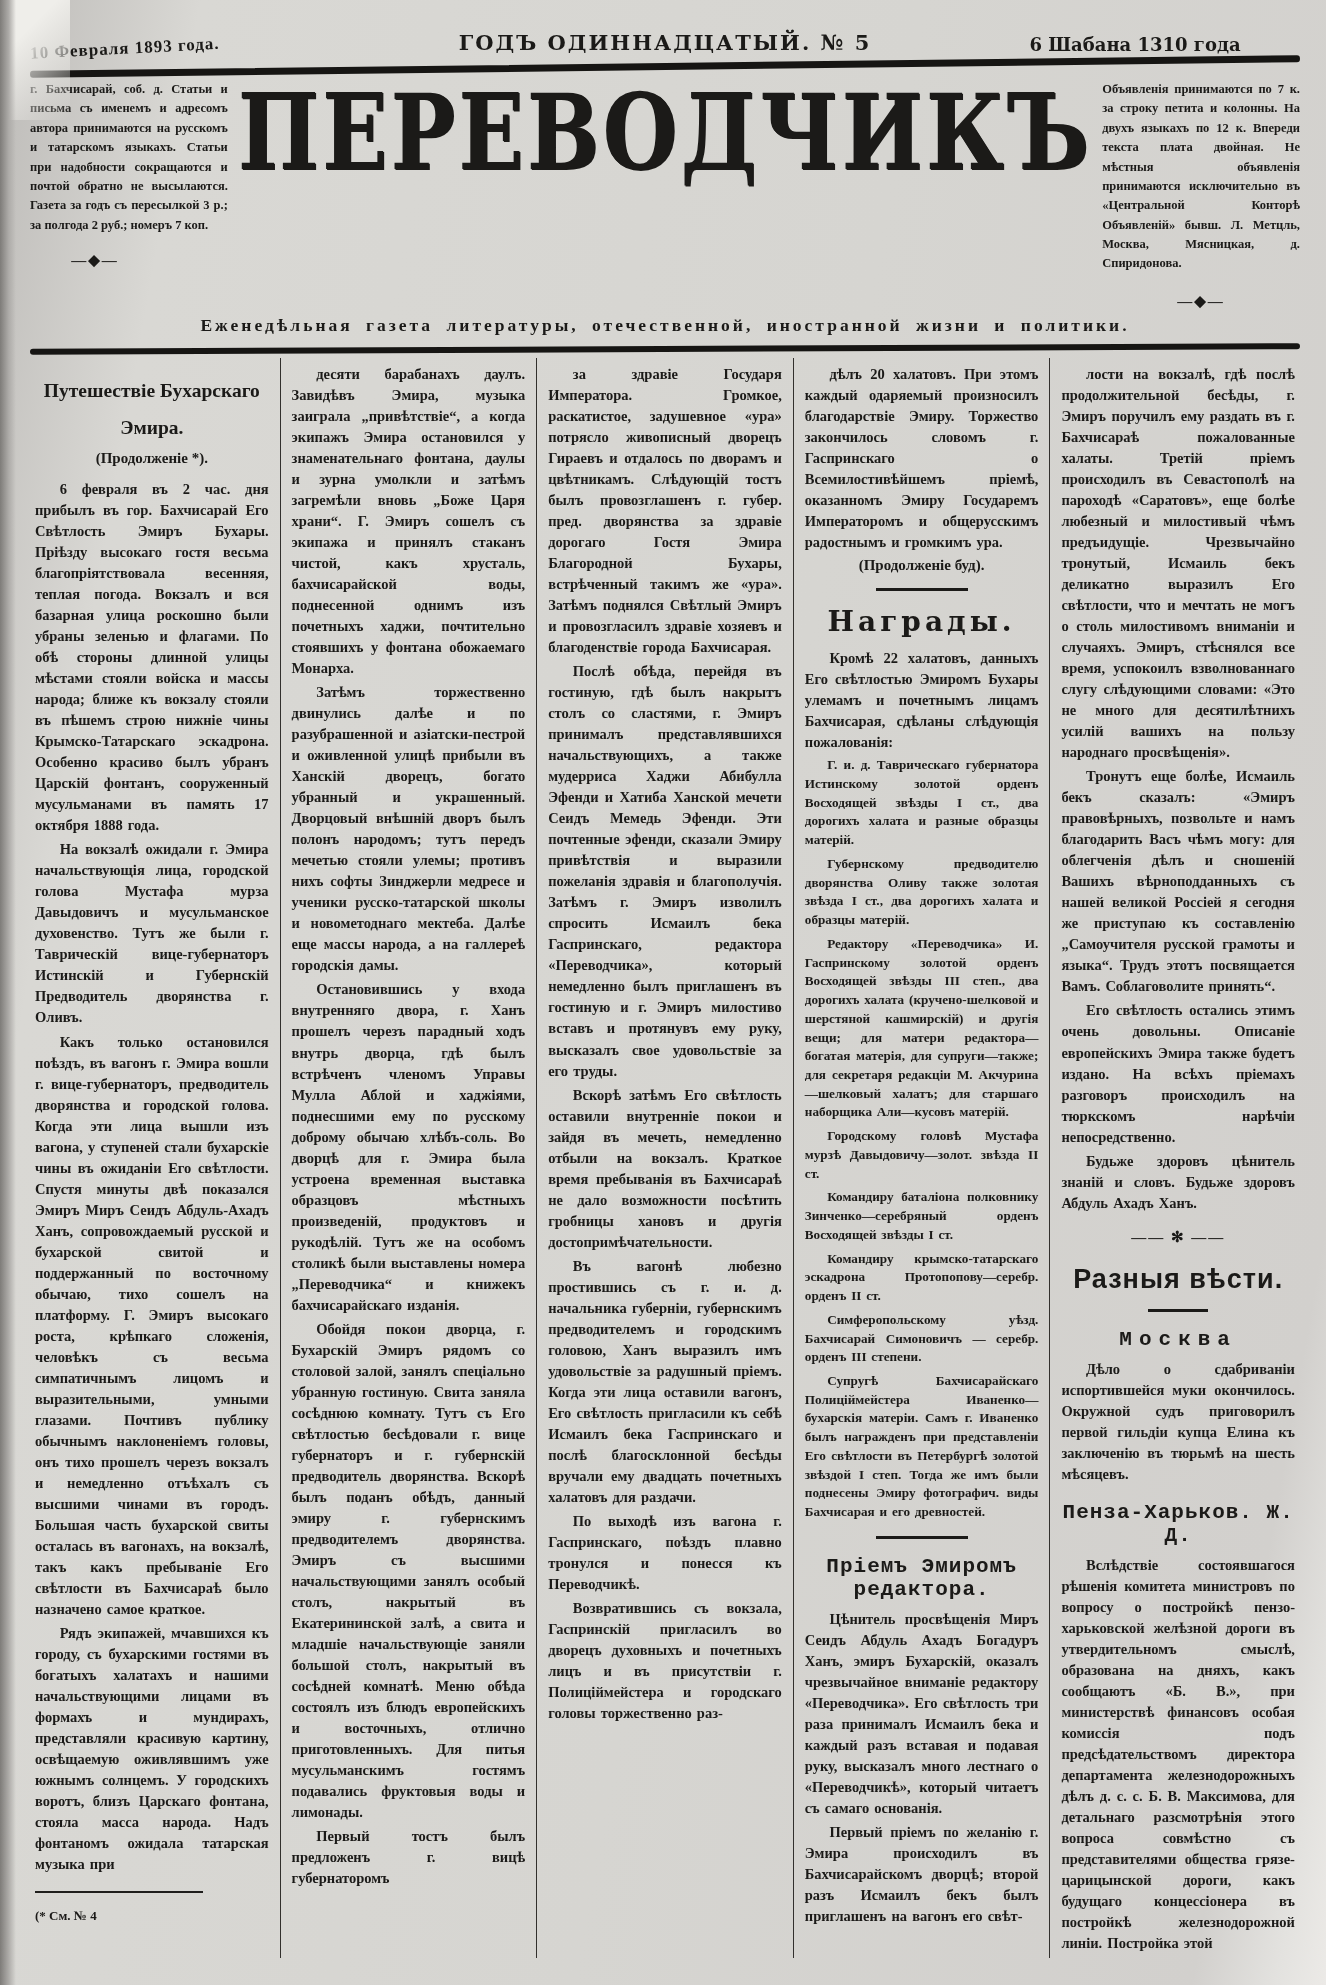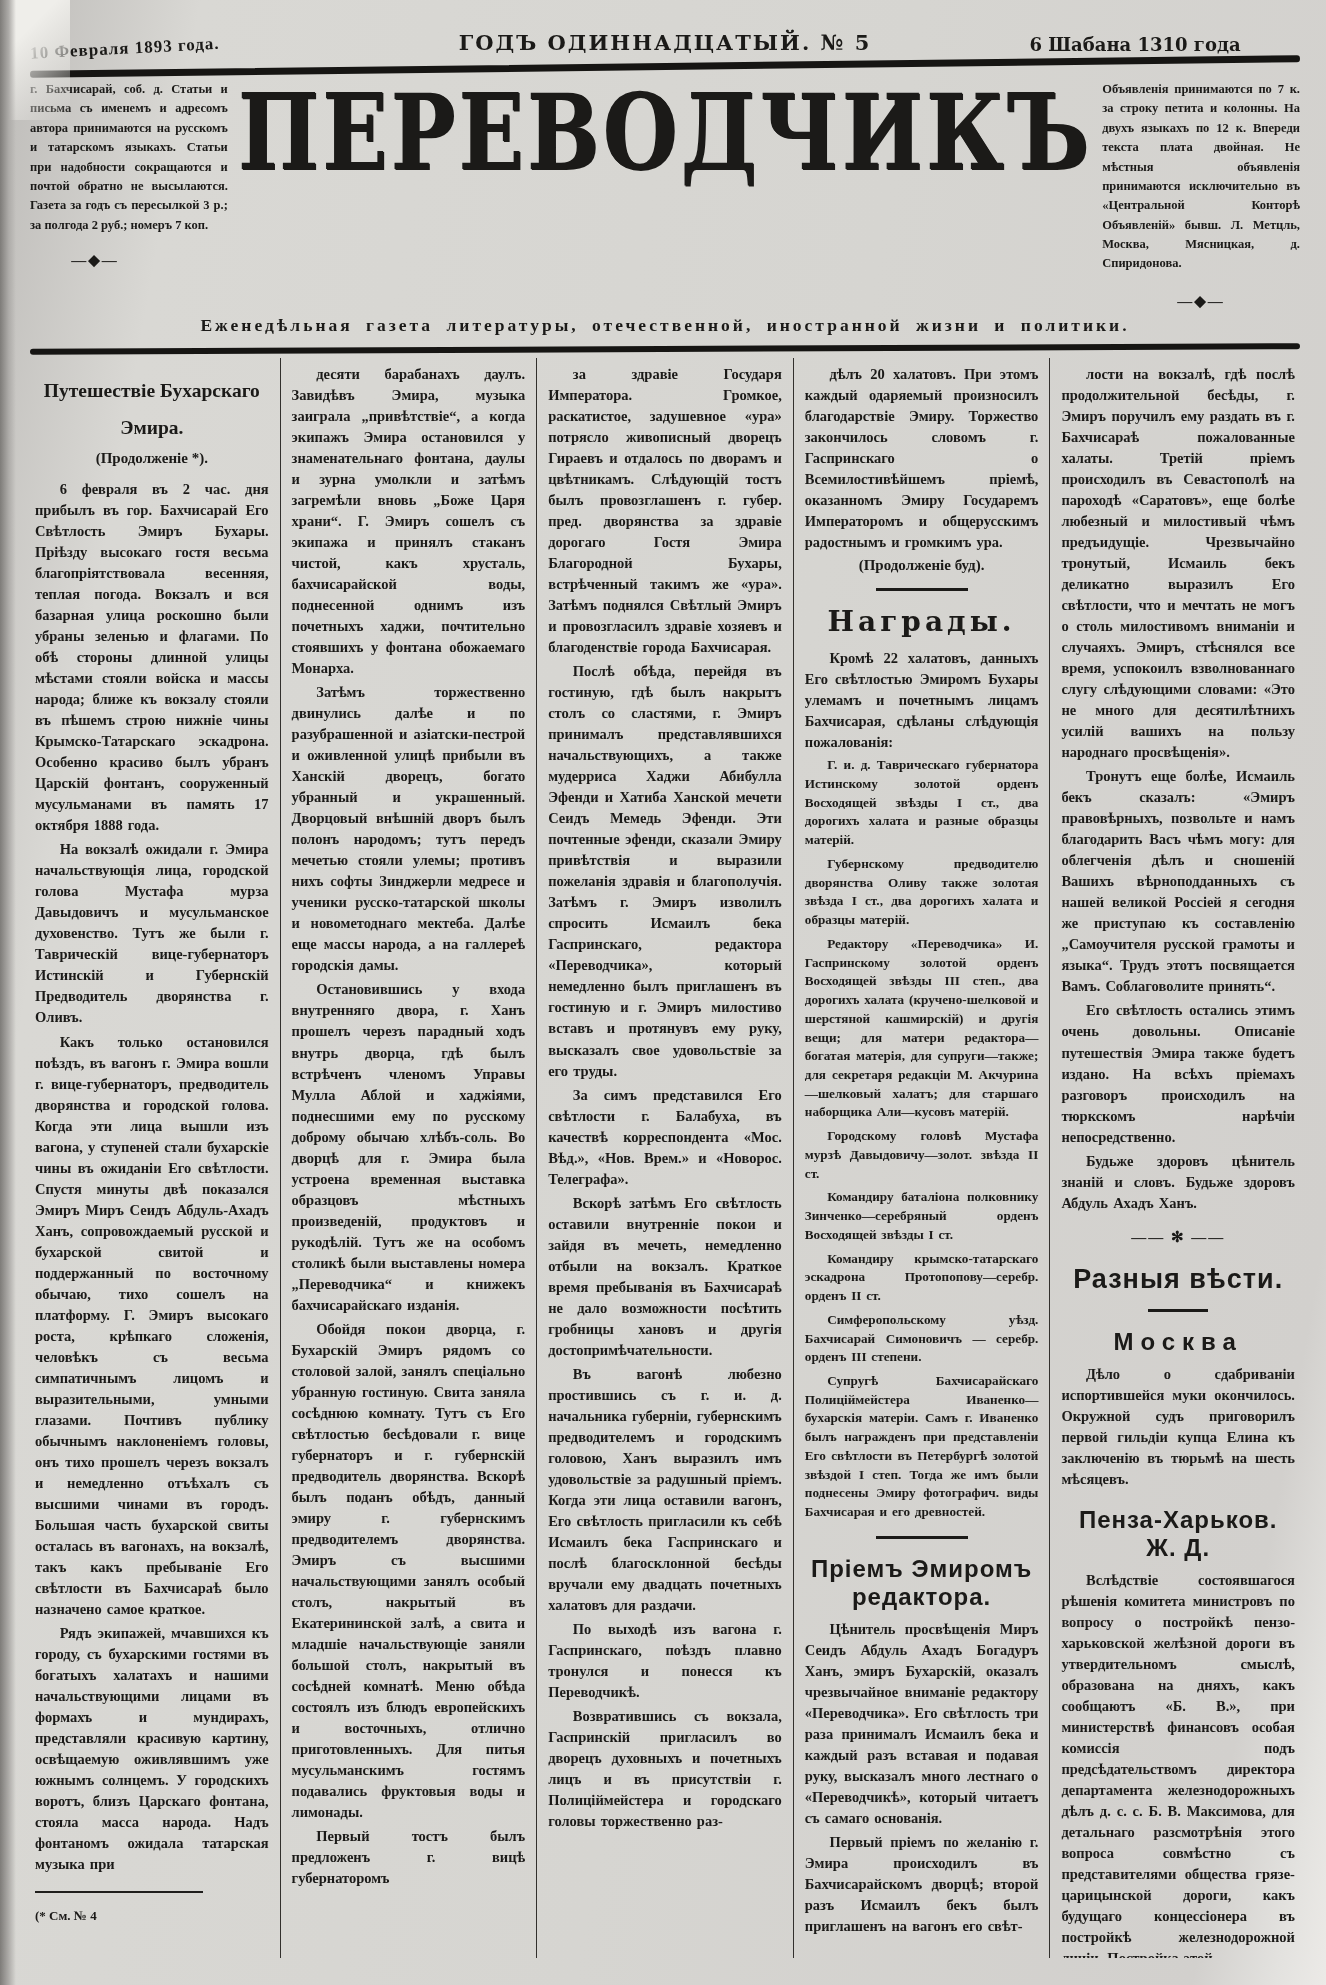--- a/index.html
+++ b/index.html
@@ -67,22 +67,22 @@
   .col-sub{text-align:center;font-size:15px;font-weight:bold;margin:4px 0 12px;}
   .col-h2{
     text-align:center;font-size:28px;font-weight:bold;letter-spacing:4px;
     font-family:"DejaVu Serif",serif;margin:14px 0 10px;
   }
   .col-h2-sans{
     text-align:center;font-size:27px;font-weight:bold;
     font-family:"Liberation Sans",sans-serif;margin:18px 0 12px;letter-spacing:1px;
   }
   .col-h3{
-    text-align:center;font-size:24px;font-weight:bold;
-    font-family:Liberation Sans, sans-serif;margin:16px 0 8px;letter-spacing:1px;
+    text-align:center;font-size:21px;font-weight:bold;
+    font-family:Liberation Mono, monospace;margin:16px 0 8px;letter-spacing:1px;
   }
   .col-p{
     text-align:justify;text-indent:1.7em;
     font-size:14.5px;line-height:1.45;font-weight:bold;
     margin:0 0 3px 0;word-spacing:1.5px;
   }
   .col-p.small{font-size:13.2px;line-height:1.42;margin-bottom:5px;}
   .col-note{
     font-size:13px;font-weight:bold;margin-top:16px;padding-top:15px;
     border-top:2px solid #1f1e1c;width:72%;
@@ -137,21 +137,20 @@
     <div class="col">
         <div class="col-p">десяти барабанахъ даулъ. Завидѣвъ Эмира, музыка заиграла „привѣтствіе“, а когда экипажъ Эмира остановился у знаменательнаго фонтана, даулы и зурна умолкли и затѣмъ загремѣли вновь „Боже Царя храни“. Г. Эмиръ сошелъ съ экипажа и принялъ стаканъ чистой, какъ хрусталь, бахчисарайской воды, поднесенной однимъ изъ почетныхъ хаджи, почтительно стоявшихъ у фонтана обожаемаго Монарха.</div>
         <div class="col-p">Затѣмъ торжественно двинулись далѣе и по разубрашенной и азіатски-пестрой и оживленной улицѣ прибыли въ Ханскій дворецъ, богато убранный и украшенный. Дворцовый внѣшній дворъ былъ полонъ народомъ; тутъ передъ мечетью стояли улемы; противъ нихъ софты Зинджерли медресе и ученики русско-татарской школы и новометоднаго мектеба. Далѣе еще массы народа, а на галлереѣ городскія дамы.</div>
         <div class="col-p">Остановившись у входа внутренняго двора, г. Ханъ прошелъ черезъ парадный ходъ внутрь дворца, гдѣ былъ встрѣченъ членомъ Управы Мулла Аблой и хаджіями, поднесшими ему по русскому доброму обычаю хлѣбъ-соль. Во дворцѣ для г. Эмира была устроена временная выставка образцовъ мѣстныхъ произведеній, продуктовъ и рукодѣлій. Тутъ же на особомъ столикѣ были выставлены номера „Переводчика“ и книжекъ бахчисарайскаго изданія.</div>
         <div class="col-p">Обойдя покои дворца, г. Бухарскій Эмиръ рядомъ со столовой залой, занялъ спеціально убранную гостиную. Свита заняла сосѣднюю комнату. Тутъ съ Его свѣтлостью бесѣдовали г. вице губернаторъ и г. губернскій предводитель дворянства. Вскорѣ былъ поданъ обѣдъ, данный эмиру г. губернскимъ предводителемъ дворянства. Эмиръ съ высшими начальствующими занялъ особый столъ, накрытый въ Екатерининской залѣ, а свита и младшіе начальствующіе заняли большой столъ, накрытый въ сосѣдней комнатѣ. Меню обѣда состоялъ изъ блюдъ европейскихъ и восточныхъ, отлично приготовленныхъ. Для питья мусульманскимъ гостямъ подавались фруктовыя воды и лимонады.</div>
         <div class="col-p">Первый тостъ былъ предложенъ г. вицѣ губернаторомъ</div>
       </div>
     <div class="col">
         <div class="col-p">за здравіе Государя Императора. Громкое, раскатистое, задушевное «ура» потрясло живописный дворецъ Гираевъ и отдалось по дворамъ и цвѣтникамъ. Слѣдующій тостъ былъ провозглашенъ г. губер. пред. дворянства за здравіе дорогаго Гостя Эмира Благородной Бухары, встрѣченный такимъ же «ура». Затѣмъ поднялся Свѣтлый Эмиръ и провозгласилъ здравіе хозяевъ и благоденствіе города Бахчисарая.</div>
         <div class="col-p">Послѣ обѣда, перейдя въ гостиную, гдѣ былъ накрытъ столъ со сластями, г. Эмиръ принималъ представлявшихся начальствующихъ, а также мудерриса Хаджи Абибулла Эфенди и Хатиба Ханской мечети Сеидъ Мемедь Эфенди. Эти почтенные эфенди, сказали Эмиру привѣтствія и выразили пожеланія здравія и благополучія. Затѣмъ г. Эмиръ изволилъ спросить Исмаилъ бека Гаспринскаго, редактора «Переводчика», который немедленно былъ приглашенъ въ гостиную и г. Эмиръ милостиво вставъ и протянувъ ему руку, высказалъ свое удовольствіе за его труды.</div>
-        <div class="col-p">За симъ представился Его свѣтлости г. Балабуха, въ качествѣ корреспондента «Мос. Вѣд.», «Нов. Врем.» и «Новорос. Телеграфа».</div>
         <div class="col-p">Вскорѣ затѣмъ Его свѣтлость оставили внутренніе покои и зайдя въ мечеть, немедленно отбыли на вокзалъ. Краткое время пребыванія въ Бахчисараѣ не дало возможности посѣтить гробницы хановъ и другія достопримѣчательности.</div>
         <div class="col-p">Въ вагонѣ любезно простившись съ г. и. д. начальника губерніи, губернскимъ предводителемъ и городскимъ головою, Ханъ выразилъ имъ удовольствіе за радушный пріемъ. Когда эти лица оставили вагонъ, Его свѣтлость пригласили къ себѣ Исмаилъ бека Гаспринскаго и послѣ благосклонной бесѣды вручали ему двадцать почетныхъ халатовъ для раздачи.</div>
         <div class="col-p">По выходѣ изъ вагона г. Гаспринскаго, поѣздъ плавно тронулся и понесся къ Переводчикѣ.</div>
         <div class="col-p">Возвратившись съ вокзала, Гаспринскій пригласилъ во дворецъ духовныхъ и почетныхъ лицъ и въ присутствіи г. Полиціймейстера и городскаго головы торжественно раз-</div>
       </div>
     <div class="col">
         <div class="col-p">дѣлъ 20 халатовъ. При этомъ каждый одаряемый произносилъ благодарствіе Эмиру. Торжество закончилось словомъ г. Гаспринскаго о Всемилостивѣйшемъ пріемѣ, оказанномъ Эмиру Государемъ Императоромъ и общерусскимъ радостнымъ и громкимъ ура.</div>
         <div class="col-sub">(Продолженіе буд).</div>
         <div class="sep-rule"></div>
         <div class="col-h2">Награды.</div>
@@ -165,21 +164,21 @@
         <div class="col-p small">Симферопольскому уѣзд. Бахчисарай Симоновичъ — серебр. орденъ III степени.</div>
         <div class="col-p small">Супругѣ Бахчисарайскаго Полиціймейстера Иваненко—бухарскія матеріи. Самъ г. Иваненко былъ награжденъ при представленіи Его свѣтлости въ Петербургѣ золотой звѣздой I степ. Тогда же имъ были поднесены Эмиру фотографич. виды Бахчисарая и его древностей.</div>
         <div class="sep-rule"></div>
         <div class="col-h3">Пріемъ Эмиромъ редактора.</div>
         <div class="col-p">Цѣнитель просвѣщенія Миръ Сеидъ Абдуль Ахадъ Богадуръ Ханъ, эмиръ Бухарскій, оказалъ чрезвычайное вниманіе редактору «Переводчика». Его свѣтлость три раза принималъ Исмаилъ бека и каждый разъ вставая и подавая руку, высказалъ много лестнаго о «Переводчикѣ», который читаетъ съ самаго основанія.</div>
         <div class="col-p">Первый пріемъ по желанію г. Эмира происходилъ въ Бахчисарайскомъ дворцѣ; второй разъ Исмаилъ бекъ былъ приглашенъ на вагонъ его свѣт-</div>
       </div>
     <div class="col">
         <div class="col-p">лости на вокзалѣ, гдѣ послѣ продолжительной бесѣды, г. Эмиръ поручилъ ему раздать въ г. Бахчисараѣ пожалованные халаты. Третій пріемъ происходилъ въ Севастополѣ на пароходѣ «Саратовъ», еще болѣе любезный и милостивый чѣмъ предъидущіе. Чрезвычайно тронутый, Исмаиль бекъ деликатно выразилъ Его свѣтлости, что и мечтать не могъ о столь милостивомъ вниманіи и случаяхъ. Эмиръ, стѣснялся все время, успокоилъ взволнованнаго слугу слѣдующими словами: «Это не много для десятилѣтнихъ усилій вашихъ на пользу народнаго просвѣщенія».</div>
         <div class="col-p">Тронутъ еще болѣе, Исмаиль бекъ сказалъ: «Эмиръ правовѣрныхъ, позвольте и намъ благодарить Васъ чѣмъ могу: для облегченія дѣлъ и сношеній Вашихъ вѣрноподданныхъ съ нашей великой Россіей я сегодня же приступаю къ составленію „Самоучителя русской грамоты и языка“. Трудъ этотъ посвящается Вамъ. Соблаговолите принять“.</div>
-        <div class="col-p">Его свѣтлость остались этимъ очень довольны. Описаніе путешествія Эмира также будетъ издано. На всѣхъ пріемахъ разговоръ происходилъ на тюркскомъ нарѣчіи непосредственно.</div>
+        <div class="col-p">Его свѣтлость остались этимъ очень довольны. Описаніе европейскихъ Эмира также будетъ издано. На всѣхъ пріемахъ разговоръ происходилъ на тюркскомъ нарѣчіи непосредственно.</div>
         <div class="col-p">Будьже здоровъ цѣнитель знаній и словъ. Будьже здоровъ Абдуль Ахадъ Ханъ.</div>
         <div class="sep-star">—— ✻ ——</div>
         <div class="col-h2-sans">Разныя вѣсти.</div>
         <div class="sep-rule short"></div>
         <div class="col-h3" style="letter-spacing: 7px;">Москва</div>
         <div class="col-p">Дѣло о сдабриваніи испортившейся муки окончилось. Окружной судъ приговорилъ первой гильдіи купца Елина къ заключенію въ тюрьмѣ на шесть мѣсяцевъ.</div>
         <div class="col-h3">Пенза-Харьков. Ж. Д.</div>
         <div class="col-p">Вслѣдствіе состоявшагося рѣшенія комитета министровъ по вопросу о постройкѣ пензо-харьковской желѣзной дороги въ утвердительномъ смыслѣ, образована на дняхъ, какъ сообщаютъ «Б. В.», при министерствѣ финансовъ особая комиссія подъ предсѣдательствомъ директора департамента железнодорожныхъ дѣлъ д. с. с. Б. В. Максимова, для детальнаго разсмотрѣнія этого вопроса совмѣстно съ представителями общества грязе-царицынской дороги, какъ будущаго концессіонера въ постройкѣ железнодорожной линіи. Постройка этой</div>
       </div>
   </div>

